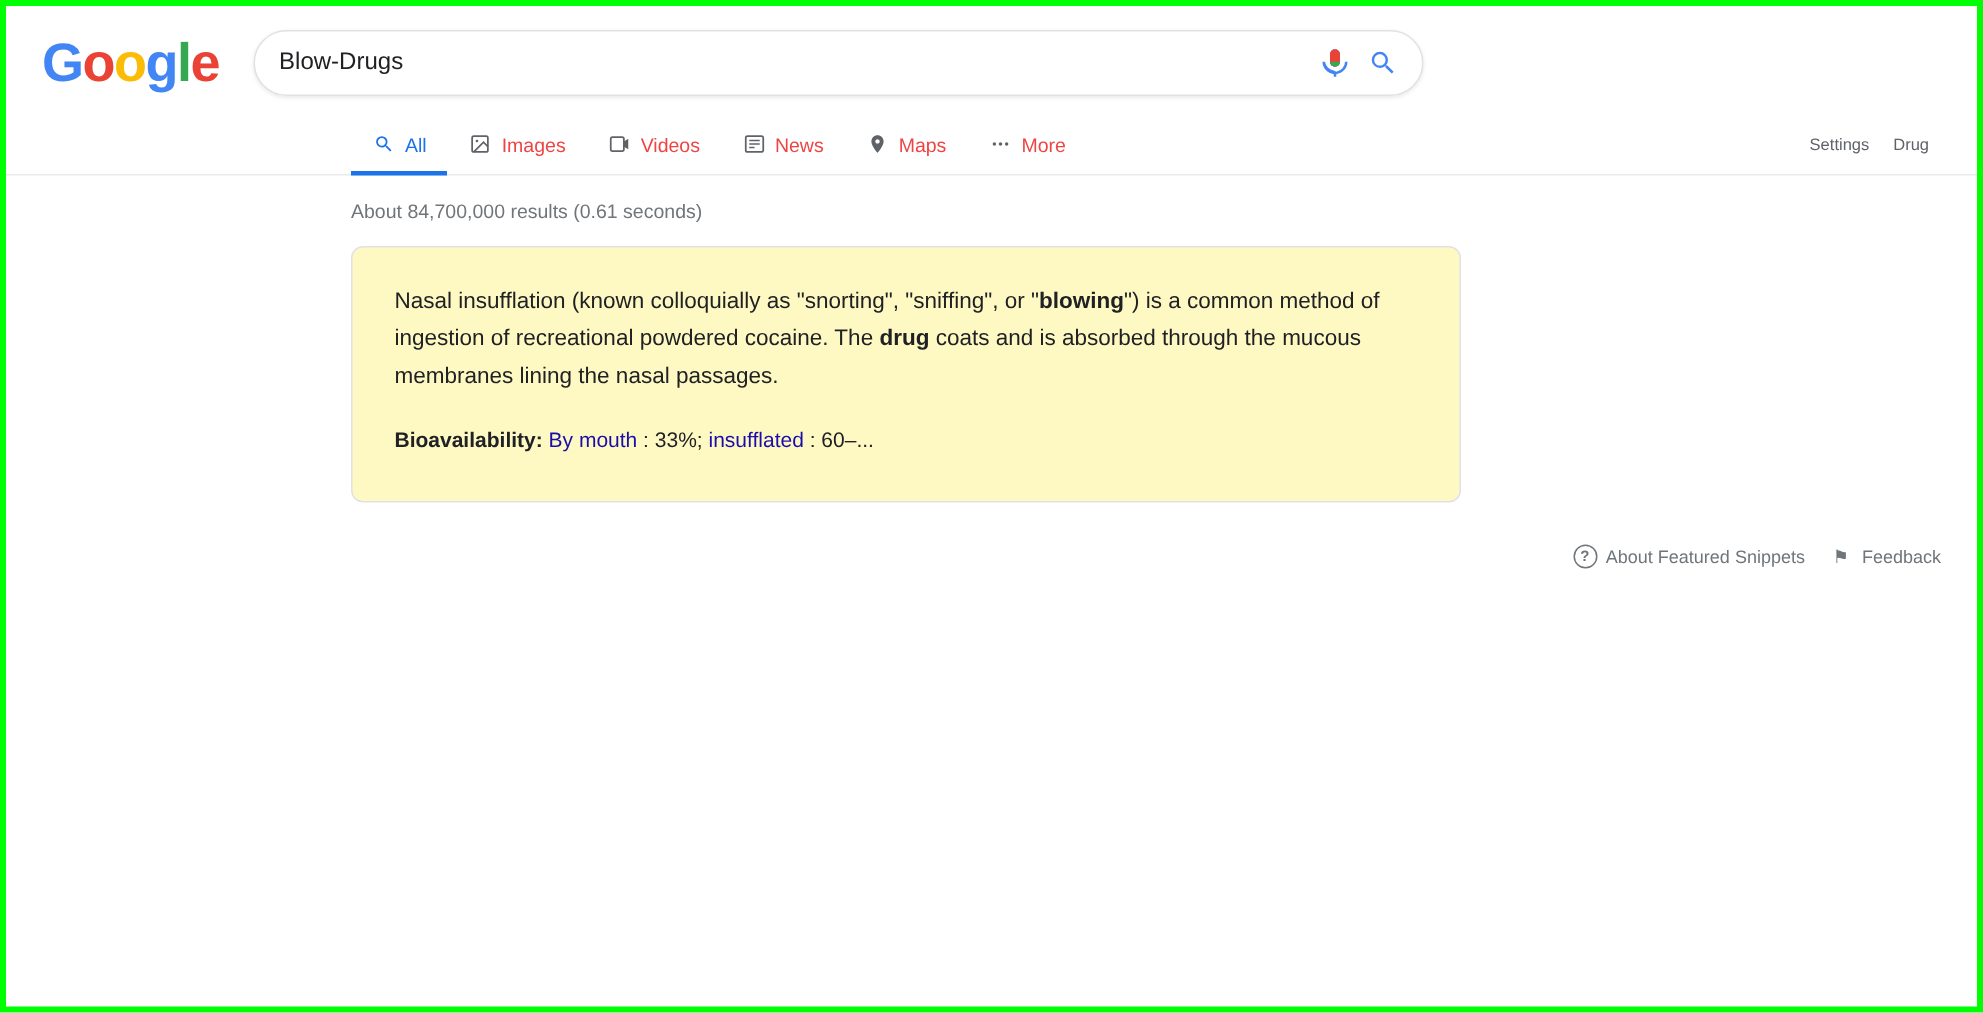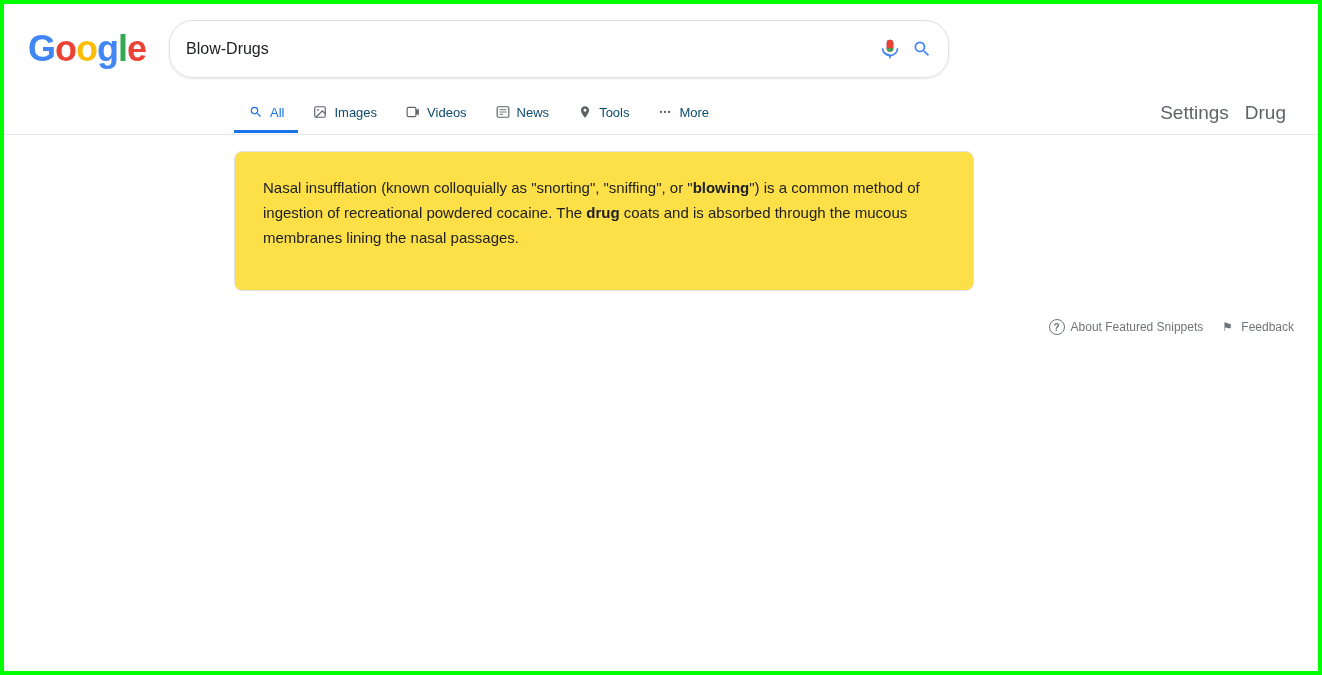--- a/index.html
+++ b/index.html
@@ -38,21 +38,21 @@
       flex: 1;
       max-width: 780px;
     }
 
     .search-bar {
       display: flex;
       align-items: center;
       border: 1px solid #dfe1e5;
       border-radius: 24px;
       padding: 8px 16px;
-      height: 58px;
+      height: 44px;
       box-shadow: 0 1px 3px rgba(0,0,0,0.1);
     }
 
     .search-input {
       flex: 1;
       border: none;
       outline: none;
       font-size: 16px;
       color: #202124;
     }
@@ -83,21 +83,21 @@
       border-bottom: 1px solid #e8eaed;
       margin-top: 6px;
     }
 
     .nav-tab {
       display: flex;
       align-items: center;
       gap: 6px;
       padding: 10px 14px;
       font-size: 13px;
-      color: #0c4a6e;
+      color: #ef4444;
       cursor: pointer;
       text-decoration: none;
       border-bottom: 3px solid transparent;
       margin-bottom: -1px;
       white-space: nowrap;
     }
 
     .nav-tab.active {
       color: #1a73e8;
       border-bottom: 3px solid #1a73e8;
@@ -113,21 +113,21 @@
       font-size: 14px;
     }
 
     .nav-right {
       margin-left: auto;
       display: flex;
       padding-right: 24px;
     }
 
     .nav-settings, .nav-tools {
-      font-size: 19px;
+      font-size: 11px;
       color: #5f6368;
       cursor: pointer;
       padding: 10px 8px;
     }
 
     
     .results-area {
       padding: 16px 0 0 230px;
     }
 
@@ -136,21 +136,21 @@
       color: #70757a;
       margin-bottom: 16px;
     }
 
     
     .snippet-box {
       border: 1px solid #dfe1e5;
       border-radius: 8px;
       padding: 24px 28px 20px 28px;
       max-width: 740px;
-      background: #fde047;
+      background: #fef9c3;
     }
 
     .snippet-text {
       font-size: 15px;
       color: #202124;
       line-height: 1.65;
       margin-bottom: 20px;
     }
 
     .snippet-text strong {
@@ -302,51 +302,60 @@
     </span>
     <span>News</span>
   </a>
 
   <a class="nav-tab" href="#">
     <span class="nav-tab-icon">
       <svg width="14" height="14" viewBox="0 0 24 24">
           <path d="M12 2C8.13 2 5 5.13 5 9c0 5.25 7 13 7 13s7-7.75 7-13c0-3.87-3.13-7-7-7zm0 9.5c-1.38 0-2.5-1.12-2.5-2.5s1.12-2.5 2.5-2.5 2.5 1.12 2.5 2.5-1.12 2.5-2.5 2.5z" fill="#5f6368"></path>
         </svg>
     </span>
-    <span>Tools</span>
+    <span>Maps</span>
   </a>
 
   <a class="nav-tab" href="#">
     <span class="nav-tab-icon">
       <svg width="14" height="14" viewBox="0 0 24 24">
           <circle cx="5" cy="12" r="2" fill="#5f6368"></circle>
           <circle cx="12" cy="12" r="2" fill="#5f6368"></circle>
           <circle cx="19" cy="12" r="2" fill="#5f6368"></circle>
         </svg>
     </span>
     <span>More</span>
   </a>
 
   <div class="nav-right">
     <span class="nav-settings">Settings</span>
     <span class="nav-tools">Drug</span>
   </div>
 </nav>
 
 <div class="results-area">
+  <div class="results-count">About 84,700,000 results (0.61 seconds)</div>
 
   <div class="snippet-box">
     <p class="snippet-text">
       Nasal insufflation (known colloquially as "snorting", "sniffing", or "<strong>blowing</strong>") is a
       common method of ingestion of recreational powdered cocaine. The <strong>drug</strong> coats and is
       absorbed through the mucous membranes lining the nasal passages.
     </p>
 
 
 
+    <div class="snippet-field">
+      <strong>Bioavailability:</strong>
+      <span> </span>
+      <a href="#">By mouth</a>
+      <span>: 33%; </span>
+      <a href="#">insufflated</a>
+      <span>: 60–...</span>
+    </div>
 
 
   </div>
 
   <div class="footer-bar">
     <div class="footer-item">
       <span class="footer-icon">?</span>
       <span>About Featured Snippets</span>
     </div>
     <div class="footer-item">

